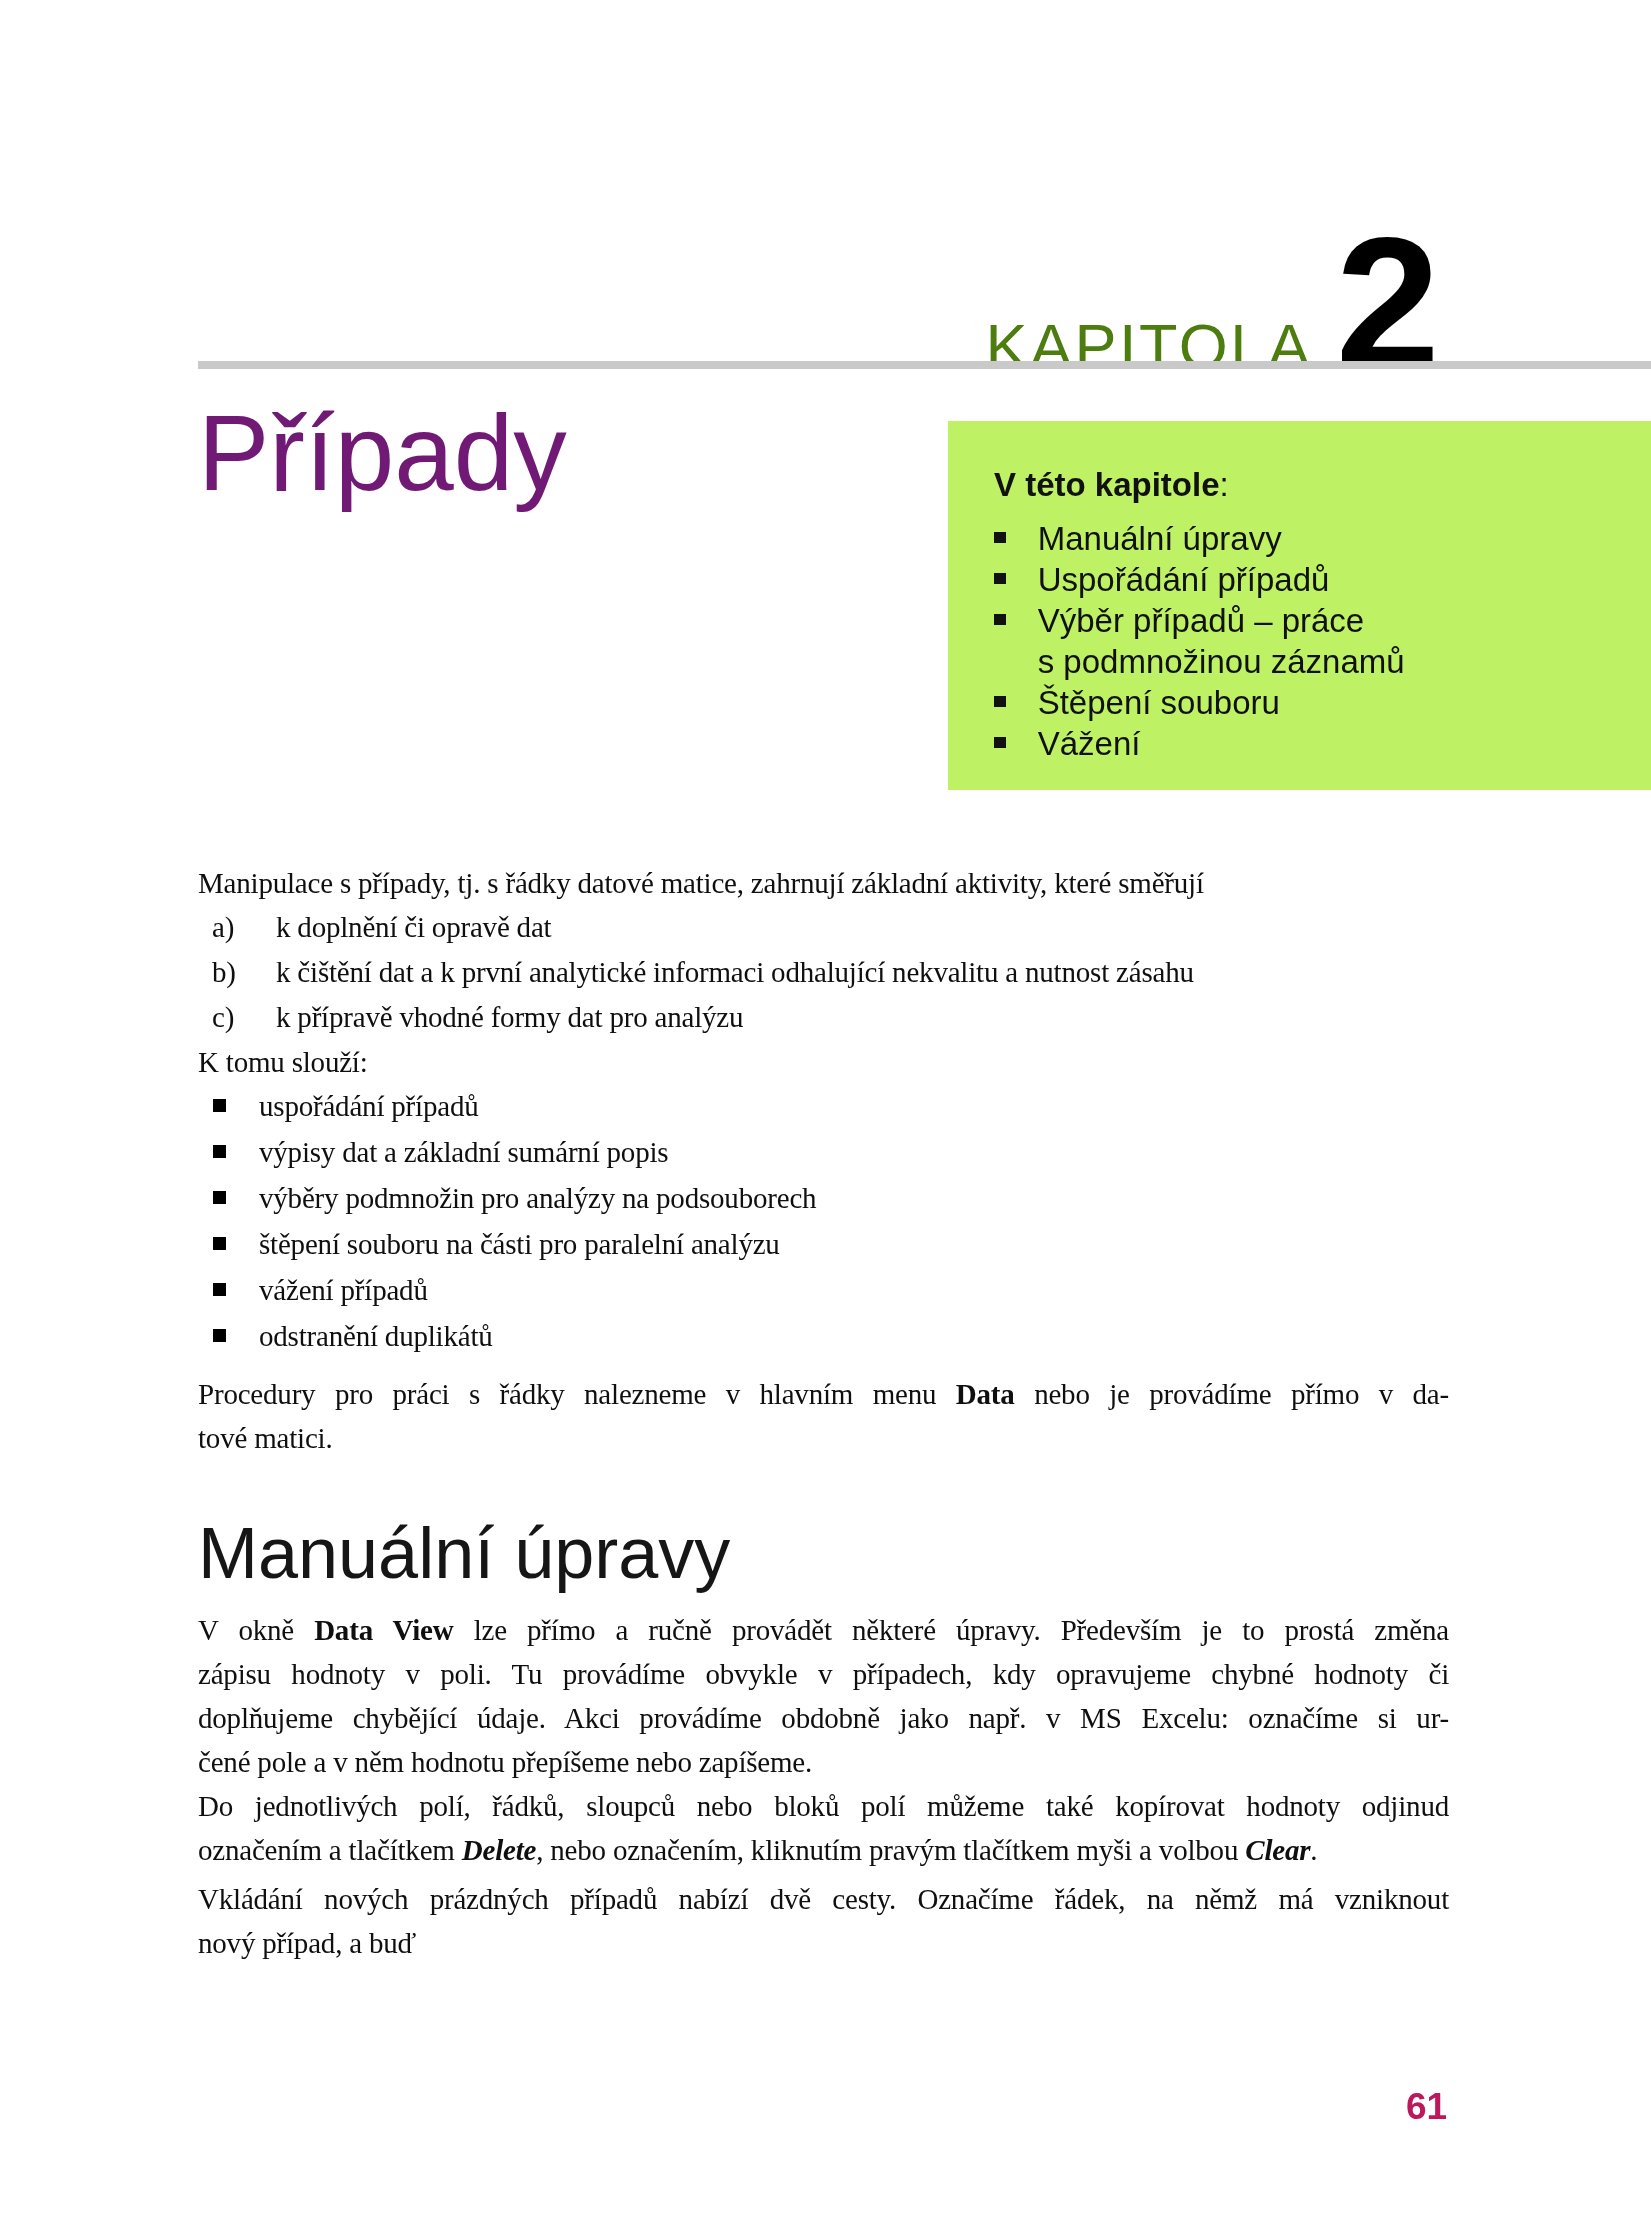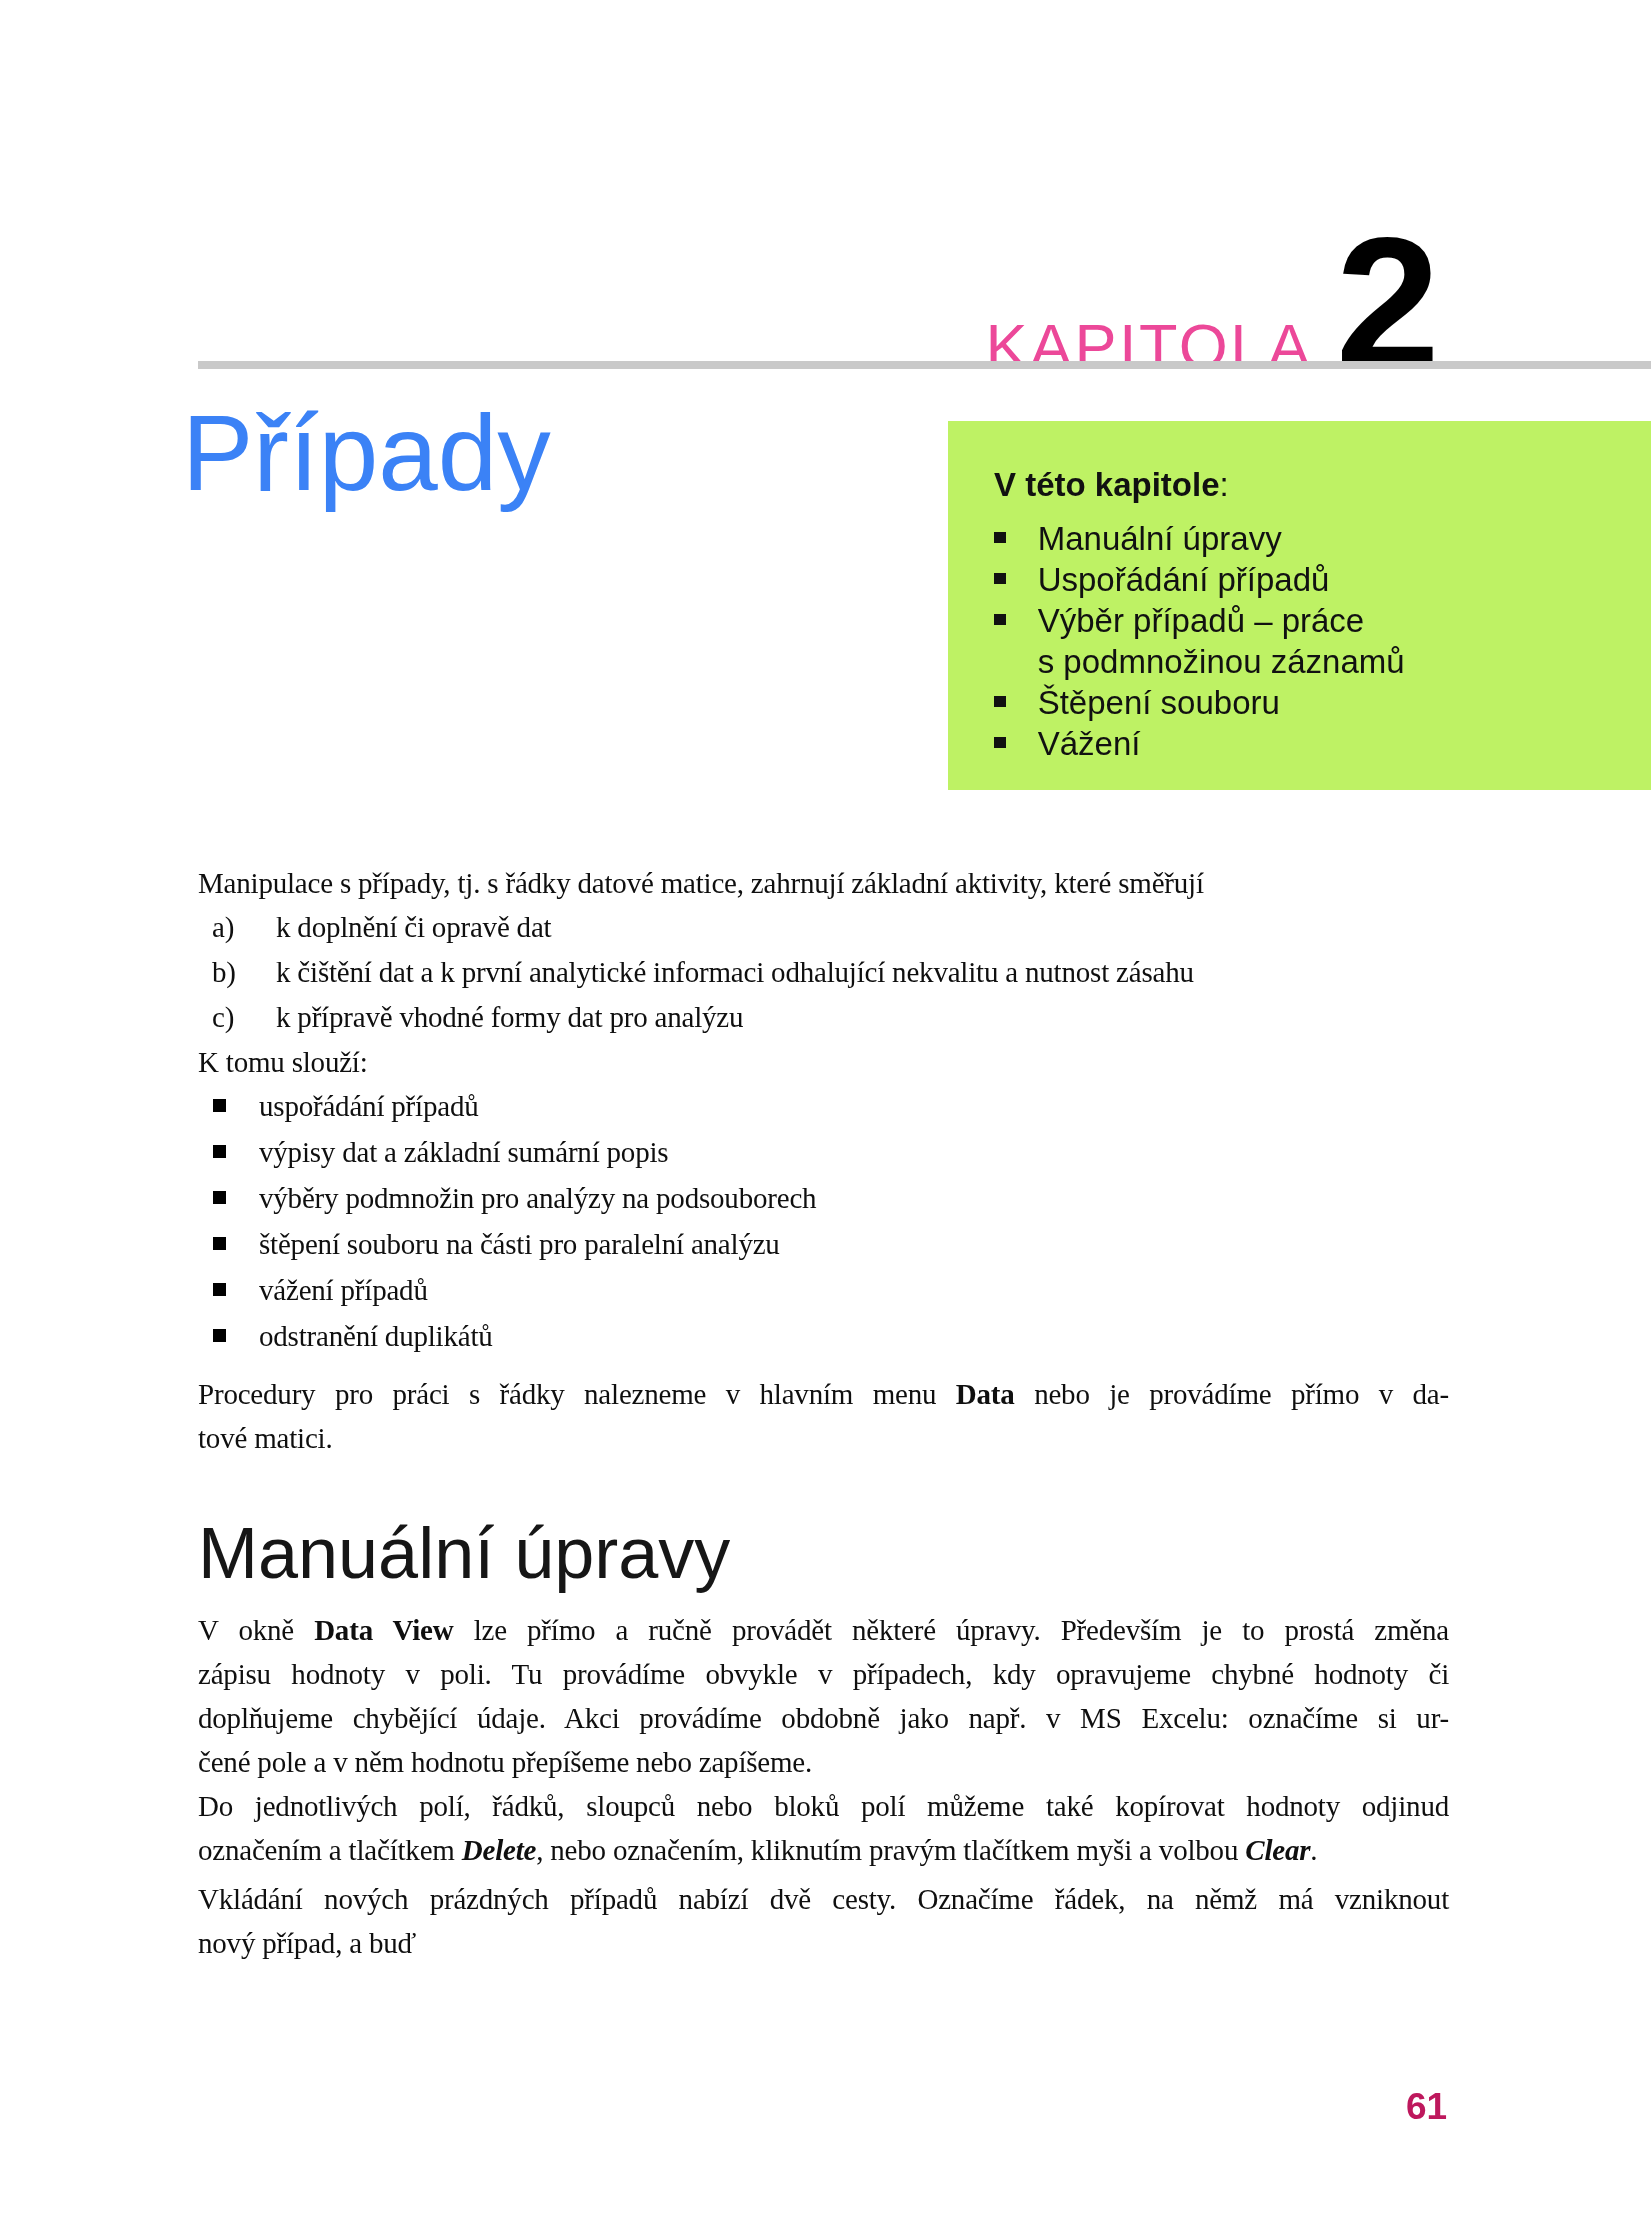--- a/index.html
+++ b/index.html
@@ -10,31 +10,31 @@
     overflow:hidden;
     font-family:"Liberation Serif", serif;
     color:#0f0f0f;
   }
   
   .chap{
     position:absolute; right:211px; top:209px;
     display:flex; align-items:baseline; gap:23px;
     font-family:"Liberation Sans", sans-serif;
   }
-  .chap-label{font-size:63px; font-weight:300; letter-spacing:2.5px; line-height:1; color:#ec4899;margin-left:9px;}
+  .chap-label{font-size:63px; font-weight:300; letter-spacing:2.5px; line-height:1; color:#4d7c0f;margin-left:9px;}
   .chap-num{font-size:188px; font-weight:bold; line-height:1; color:#000;}
   .rule{
     position:absolute; left:198px; right:0; top:361px; height:7.5px;
     background:#c9c9c9;
   }
   
   .title{
-    position:absolute; left:182px; top:395px;
+    position:absolute; left:198px; top:395px;
     font-family:"Liberation Sans", sans-serif;
-    font-weight:300; font-size:107px; line-height:1.1; color:#3b82f6;
+    font-weight:300; font-size:107px; line-height:1.1; color:#701a75;
   }
   
   .sidebox{
     position:absolute; left:948px; top:421px; width:703px; height:369px;
     background:#bef264;
     font-family:"Liberation Sans", sans-serif;
     box-sizing:border-box;
     padding:43px 25px 0 46px;
   }
   .sidebox-heading{font-size:33px; line-height:41px; color:#111;}

